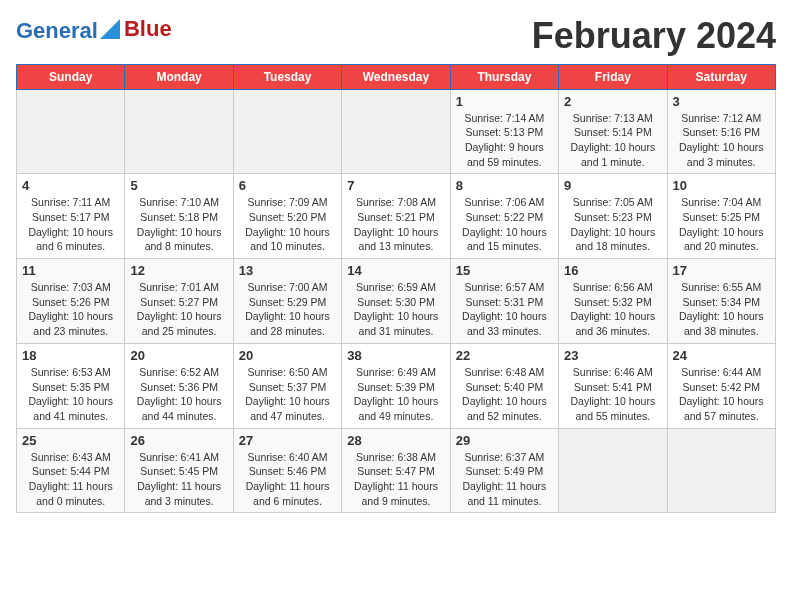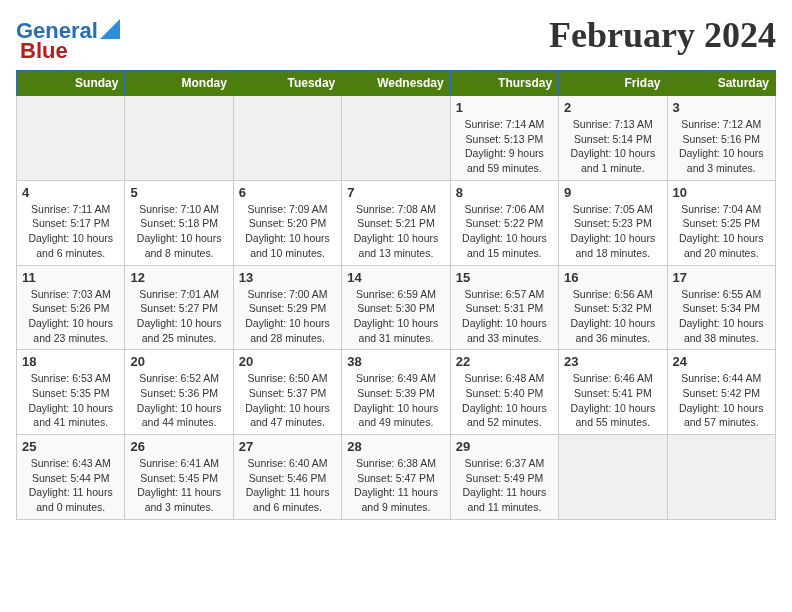--- a/index.html
+++ b/index.html
@@ -11,55 +11,54 @@
       padding: 16px;
     }
     .header-area {
       display: flex;
       justify-content: space-between;
       align-items: flex-start;
       margin-bottom: 8px;
     }
     .logo {
       display: flex;
-      flex-direction: column;
+      flex-direction: row;
       align-items: flex-start;
       padding-top: 4px;
     }
     .logo-text {
       font-size: 22px;
       font-weight: bold;
       color: #333;
       line-height: 1;
     }
     .logo-text span.blue { color: #2a6db5; }
     .title-area {
       text-align: right;
     }
     .month-title {
       font-size: 36px;
       font-weight: bold;
       color: #333;
       line-height: 1.1;
-      font-family: Liberation Serif, serif;
     }
     .location-title {
       font-size: 15px;
       color: #555;
     }
     table {
       width: 100%;
       border-collapse: collapse;
       font-size: 11px;
     }
     thead th {
-      background-color: #4d7c0f;
+      background-color: #ef4444;
       color: #fff;
       padding: 5px 6px;
-      text-align: right;
+      text-align: center;
       font-size: 12px;
       font-weight: bold;
       border: 1px solid #2a6db5;
     }
     tbody td {
       border: 1px solid #ccc;
       vertical-align: top;
       padding: 4px 5px;
       width: calc(100% / 7);
       min-height: 80px;

